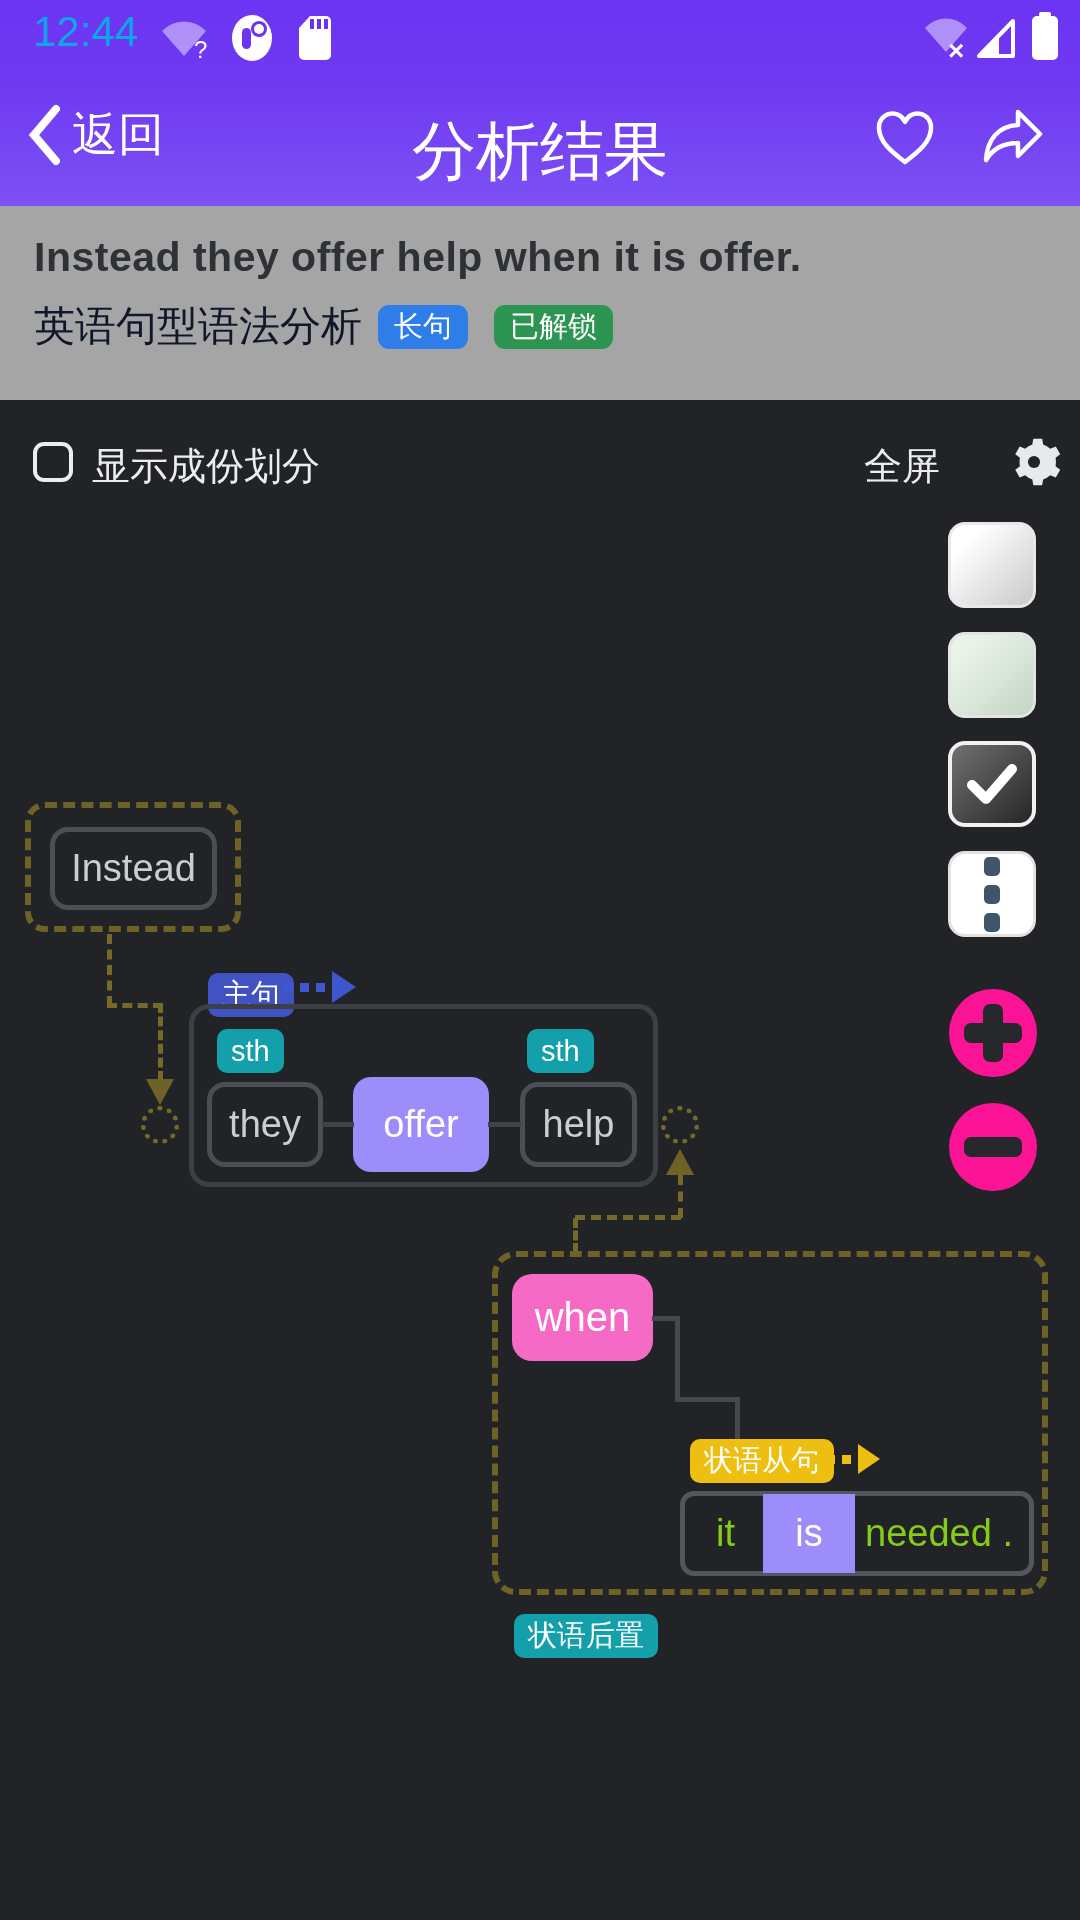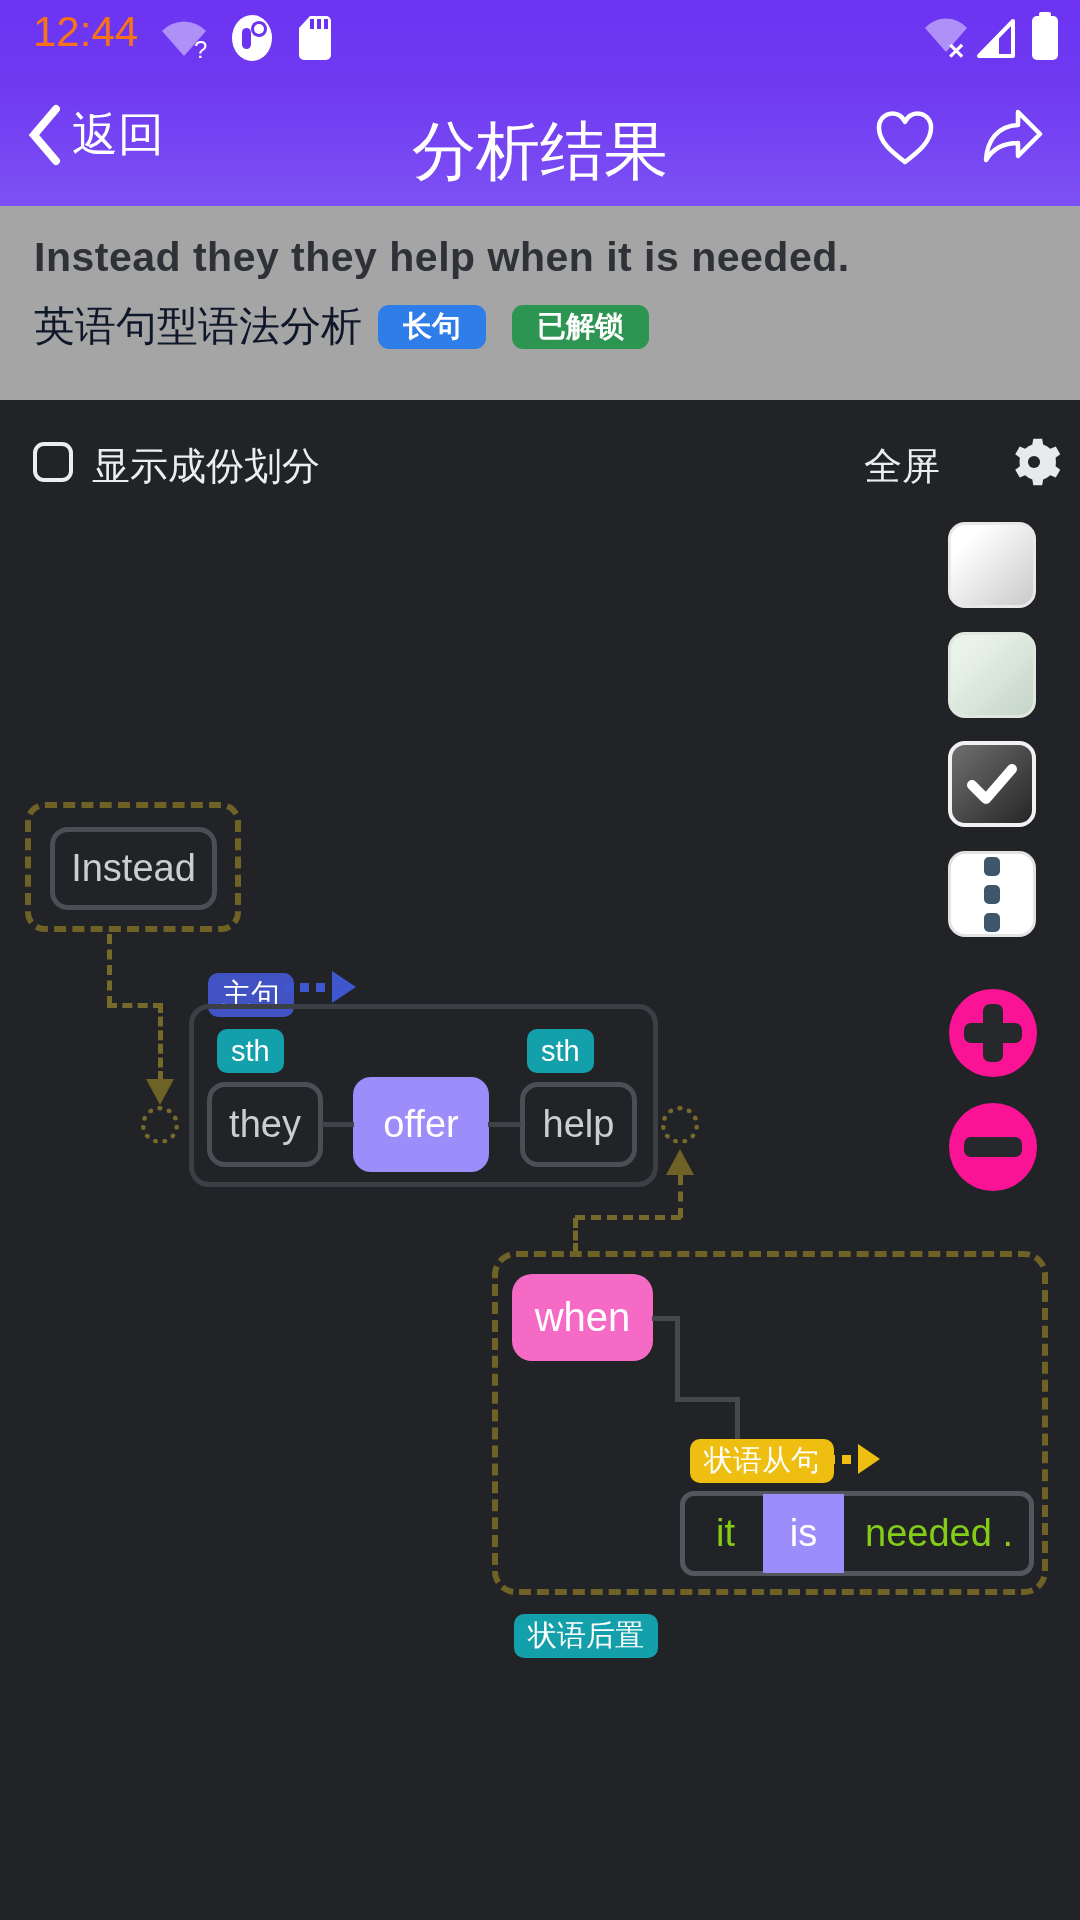--- a/index.html
+++ b/index.html
@@ -2,30 +2,30 @@
 <html><head>
 <meta charset="utf-8">
 <style>
   html,body{margin:0;padding:0;background:#000;}
   *{box-sizing:border-box;font-family:"Liberation Sans","DejaVu Sans",sans-serif;}
   .screen{position:relative;width:1080px;height:1920px;overflow:hidden;background:#212327;}
   .abs{position:absolute;}
 
   
   .topbar{left:0;top:0;width:1080px;height:206px;background:linear-gradient(180deg,#6c34f2 0%,#6f39f1 40%,#7d51f4 100%);}
-  .time{left:33px;top:8px;font-size:42px;color:#f97316;}
+  .time{left:33px;top:8px;font-size:42px;color:#0ea5e9;}
   .back{left:26px;top:104px;display:flex;align-items:center;gap:10px;color:#fff;font-size:46px;}
   .title{left:0;top:108px;width:1080px;text-align:center;color:#fff;font-size:64px;}
 
   
   .banner{left:0;top:206px;width:1080px;height:194px;background:#a5a5a5;padding:28px 34px 0 34px;}
   .sentence{font-size:41px;font-weight:700;color:#2e3136;letter-spacing:.5px;}
   .subrow{margin-top:18px;display:flex;align-items:center;gap:16px;}
   .subtitle{font-size:41px;color:#0f172a;}
-  .badge{display:inline-flex;align-items:center;justify-content:center;height:44px;padding:0 25px;border-radius:11px;color:#fff;font-size:29px;font-weight:700;}
+  .badge{display:inline-flex;align-items:center;justify-content:center;height:44px;padding:0 16px;border-radius:11px;color:#fff;font-size:29px;font-weight:400;}
   .badge.blue{background:#2e7de9;}
   .badge.green{background:#2d9552;margin-left:10px;}
 
   
   .checkbox{left:33px;top:442px;width:40px;height:40px;border:4px solid #eceded;border-radius:11px;}
   .cb-label{left:92px;top:441px;font-size:38px;color:#eceded;}
   .fullscreen{left:864px;top:441px;font-size:38px;color:#eceded;}
 
   
   .sq{left:948px;width:88px;height:86px;border-radius:17px;}
@@ -64,21 +64,21 @@
   .yellowarr{width:0;height:0;border-top:15px solid transparent;border-bottom:15px solid transparent;border-left:22px solid #eebf10;}
   .dots{display:flex;align-items:center;gap:7px;}
 
   
   .subGroup{left:492px;top:1251px;width:556px;height:344px;border:6px dashed #6f6226;border-radius:24px;}
   .whenBox{left:512px;top:1274px;width:141px;height:87px;background:#f56ac5;border-radius:20px;color:#fff;font-size:40px;display:flex;align-items:center;justify-content:center;}
   .grayline{background:#46484e;}
   .zhcj{left:690px;top:1439px;background:#eebf10;}
   .clauseBox{left:680px;top:1491px;width:354px;height:85px;border:5px solid #53565c;border-radius:14px;}
   .cword{color:#84cc16;font-size:38px;display:flex;align-items:center;justify-content:center;}
-  .isCell{left:763px;top:1494px;width:81px;height:79px;background:#9c8dfb;color:#fff;}
+  .isCell{left:763px;top:1494px;width:92px;height:79px;background:#9c8dfb;color:#fff;}
   .zhhz{left:514px;top:1614px;background:#13a0aa;}
 </style>
 </head>
 <body>
 
 <div class="screen">
 
   <div class="abs topbar"></div>
   <div class="abs time">12:44</div>
 
@@ -121,21 +121,21 @@
   <div class="abs title">分析结果</div>
 
   <svg class="abs" style="left:872px;top:106px" width="66" height="62">
       <path d="M33 56 C20 46 7 36 7 22 A 13.5 13.5 0 0 1 33 16 A 13.5 13.5 0 0 1 59 22 C 59 36 46 46 33 56 Z" fill="none" stroke="#fff" stroke-width="4.5" stroke-linejoin="round"></path>
     </svg>
   <svg class="abs" style="left:982px;top:106px" width="64" height="60">
       <path d="M36 6 L58 28 L36 50 L36 37 C20 37 10 44 4 54 C5 34 16 20 36 19 Z" fill="none" stroke="#fff" stroke-width="4.5" stroke-linejoin="round"></path>
     </svg>
 
   <div class="abs banner">
-    <div class="sentence">Instead they they help when it is needed.</div>
+    <div class="sentence">Instead they offer help when it is offer.</div>
     <div class="subrow">
       <span class="subtitle">英语句型语法分析</span>
       <span class="badge blue">长句</span>
       <span class="badge green">已解锁</span>
     </div>
   </div>
 
   <div class="abs checkbox"></div>
   <div class="abs cb-label">显示成份划分</div>
   <div class="abs fullscreen">全屏</div>

